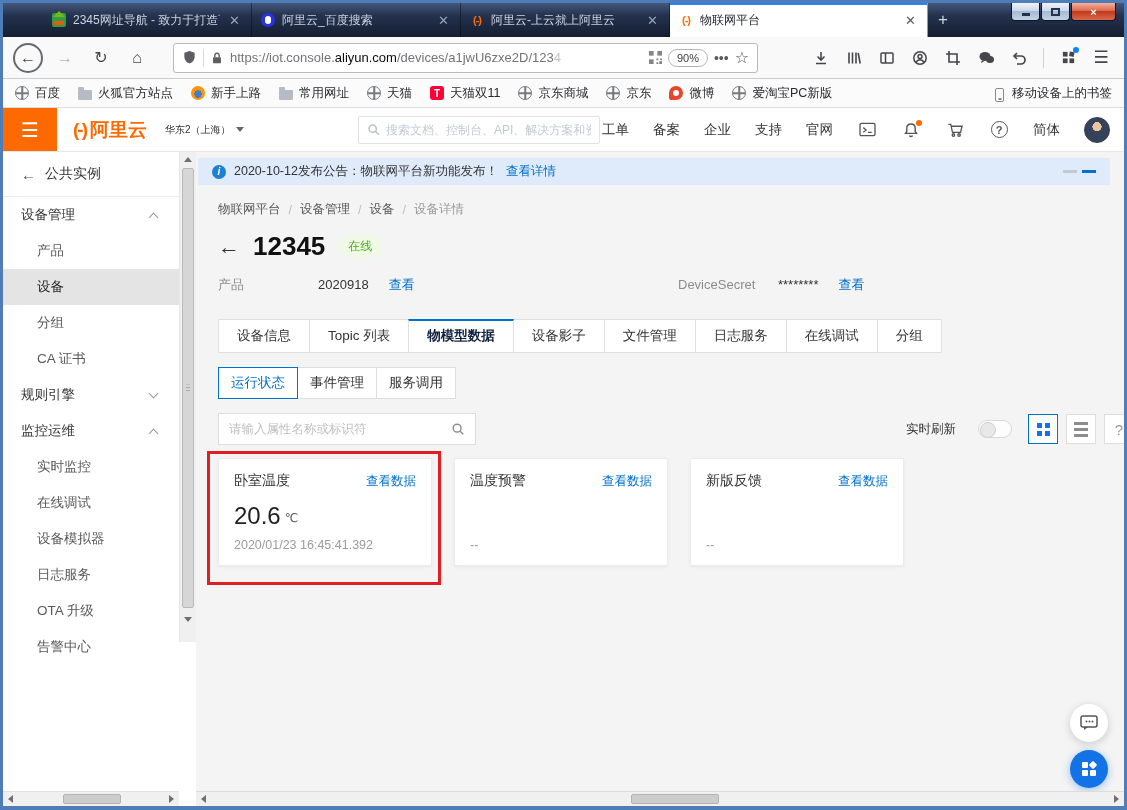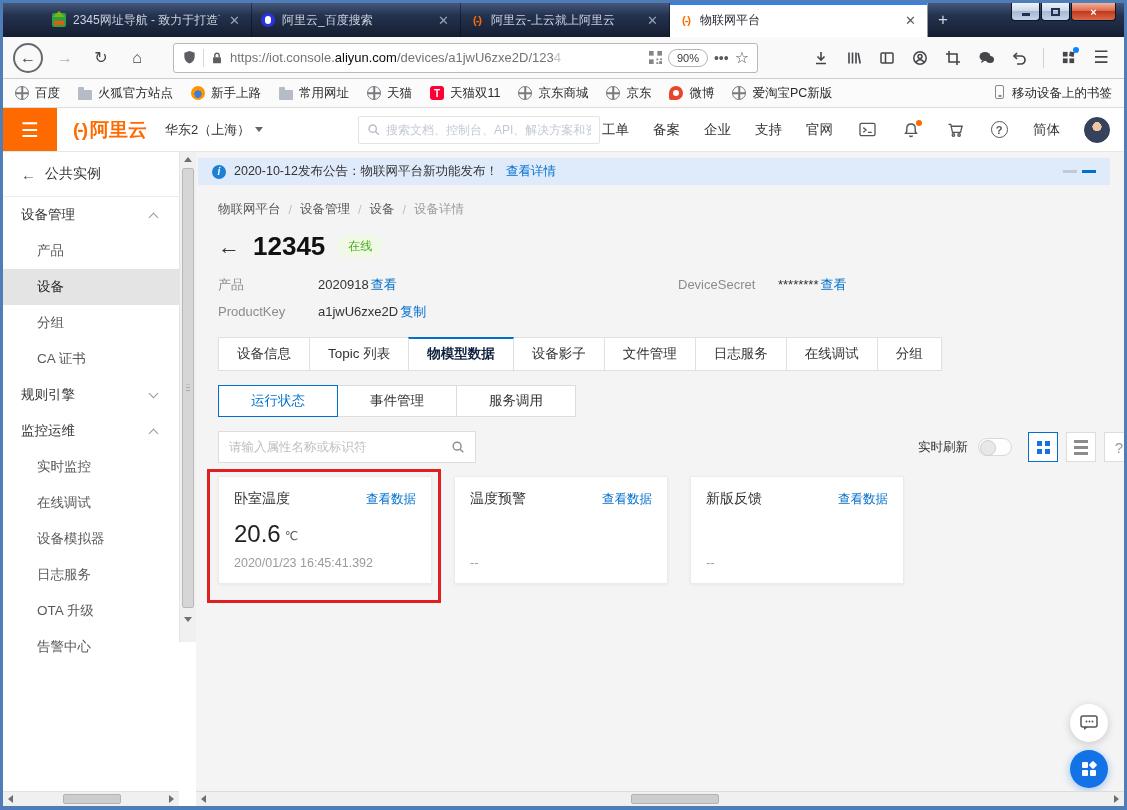--- a/index.html
+++ b/index.html
@@ -53,28 +53,28 @@
 .bi-globe:before{content:"";position:absolute;left:50%;top:0;bottom:0;width:1.5px;background:#77797e;transform:translateX(-50%)}
 .bi-globe:after{content:"";position:absolute;top:50%;left:0;right:0;height:1.5px;background:#77797e;transform:translateY(-50%)}
 .bi-folder{background:#b5bcc6;border-radius:1px;height:10px;margin-top:3px}
 .bi-folder:before{content:"";position:absolute;top:-3px;left:0;width:6px;height:3px;background:#b5bcc6;border-radius:1px 1px 0 0}
 .bi-ff{border-radius:50%;background:radial-gradient(circle at 50% 58%,#3e7edb 0 34%,#ff9500 35% 75%,#e8590c 76%)}
 .bi-tmall{background:#ff0036;border-radius:3px;color:#fff;font-size:10px;font-weight:bold;display:flex;align-items:center;justify-content:center}
 .bi-weibo{background:#e6452e;border-radius:50% 50% 50% 2px}
 .bi-weibo:after{content:"";position:absolute;left:4px;top:4px;width:6px;height:6px;background:#fff;border-radius:50%}
 .bi-phone{border:1.5px solid #86888d;border-radius:2px;width:9px;height:14px;margin:0 2px}
 .bi-phone:after{content:"";position:absolute;bottom:1px;left:50%;transform:translateX(-50%);width:3px;height:1.5px;background:#86888d}
-.bkm-right{margin-left:auto;display:flex;align-items:flex-start;color:#2a2a2e}
+.bkm-right{margin-left:auto;display:flex;align-items:flex-end;color:#2a2a2e}
 
 .appheader{height:44px;background:#fff;border-bottom:1px solid #e7e7e7;display:flex;align-items:center;flex:none;position:relative}
 .burger{width:54px;height:100%;background:#ff6a00;color:#fff;font-size:20px;display:flex;align-items:center;justify-content:center;cursor:pointer;flex:none}
 .brand{display:flex;align-items:baseline;margin-left:16px;cursor:pointer}
 .brand .bmark{color:#ff6a00;font-weight:bold;font-size:19px;letter-spacing:-2px;margin-right:4px}
 .brand .bname{color:#ff6a00;font-weight:bold;font-size:19px}
-.region{margin-left:18px;font-size:13px;color:#333;display:flex;align-items:center;gap:5px;cursor:pointer}
+.region{margin-left:18px;font-size:10px;color:#333;display:flex;align-items:center;gap:5px;cursor:pointer}
 .caret{width:0;height:0;border-left:4px solid transparent;border-right:4px solid transparent;border-top:5px solid #666}
 .hsearch{position:absolute;left:355px;width:242px;height:28px;border:1px solid #e3e3e3;border-radius:2px;background:#fff;display:flex;align-items:center;padding:0 8px;gap:6px}
 .hsearch input{border:none;outline:none;flex:1;font-size:12px;color:#333;font-family:inherit;background:transparent}
 .hsearch input::placeholder{color:#c3c9d4}
 .hnav{margin-left:auto;display:flex;align-items:center;gap:24px;padding-right:14px;font-size:13.5px;color:#333}
 .hnav .hitem{cursor:pointer;white-space:nowrap}
 .hic{position:relative;width:20px;height:20px;display:flex;align-items:center;justify-content:center;cursor:pointer;color:#555}
 .odot{position:absolute;top:0;right:-1px;width:6px;height:6px;border-radius:50%;background:#ff6a00}
 .helpcirc{width:17px;height:17px;border:1.5px solid #555;border-radius:50%;font-size:11px;display:flex;align-items:center;justify-content:center;color:#555;font-weight:bold}
 .avatar{width:26px;height:26px;border-radius:50%;background:radial-gradient(circle at 50% 36%,#ecc79e 0 23%,#36425c 24% 100%);cursor:pointer;border:1px solid #2c3850}
@@ -118,33 +118,33 @@
 .breadcrumb .sep{color:#c0c0c0}
 .breadcrumb .last{color:#9b9b9b}
 .bc{cursor:pointer}
 .titlerow{margin-top:13px;display:flex;align-items:center;gap:13px}
 .backarrow{font-size:22px;color:#333;cursor:pointer;line-height:1}
 .devname{font-size:26px;font-weight:bold;color:#111}
 .badge{font-size:12px;color:#49aa19;background:#eff9e6;border-radius:10px;padding:3px 10px}
 .infogrid{margin-top:14px;display:grid;grid-template-columns:460px 1fr;row-gap:9px;font-size:13px}
 .ilabel{display:inline-block;width:100px;color:#8c8c8c}
 .ival{color:#333}
-.iact{color:#0070cc;margin-left:2px;cursor:pointer}
+.iact{color:#0070cc;margin-left:20px;cursor:pointer}
 .tabsrow{margin-top:16px;display:flex}
 .mtab{height:34px;line-height:32px;padding:0 18px;background:#fff;border:1px solid #e0e0e0;margin-right:-1px;font-size:13.5px;color:#333;cursor:pointer;white-space:nowrap}
 .mtab.active{border-top:2px solid #0070cc;color:#10223f;font-weight:bold;line-height:30px;position:relative;z-index:1}
 .subtabs{margin-top:14px;display:flex}
-.stab{height:32px;line-height:30px;padding:0 32px;background:#fff;border:1px solid #ddd;margin-right:-1px;font-size:13.5px;color:#333;cursor:pointer}
+.stab{height:32px;line-height:30px;padding:0 12px;background:#fff;border:1px solid #ddd;margin-right:-1px;font-size:13.5px;color:#333;cursor:pointer}
 .stab.active{border:1px solid #0070cc;color:#0070cc;position:relative;z-index:1}
 .filterrow{margin-top:14px;display:flex;align-items:center;position:relative}
 .fsearch{width:258px;height:32px;background:#fff;border:1px solid #ddd;display:flex;align-items:center;padding:0 10px;gap:8px}
 .fsearch input{border:none;outline:none;flex:1;font-size:12.5px;color:#333;font-family:inherit;background:transparent}
 .fsearch input::placeholder{color:#bfbfbf}
 .frright{margin-left:auto;display:flex;align-items:center;gap:8px;padding-right:0}
-.rtlabel{font-size:12.5px;color:#333;margin-right:2px}
+.rtlabel{font-size:12.5px;color:#333;margin-right:14px}
 .toggle{width:34px;height:18px;border:1px solid #d9d9d9;border-radius:9px;background:#fdfdfd;position:relative;cursor:pointer;margin-right:8px}
 .toggle:after{content:"";position:absolute;left:1px;top:1px;width:14px;height:14px;border-radius:50%;background:#e8e8e8;border:1px solid #d0d0d0}
 .viewbtn{width:30px;height:30px;background:#fff;border:1px solid #ddd;display:flex;align-items:center;justify-content:center;cursor:pointer}
 .viewbtn.active{border-color:#0070cc;position:relative;z-index:1}
 .gridico{width:13px;height:13px;display:grid;grid-template-columns:5px 5px;grid-template-rows:5px 5px;gap:3px}
 .gridico i{background:#1373e6}
 .listico{width:14px;display:flex;flex-direction:column;gap:3px}
 .listico i{height:3px;background:#8c8c8c}
 .helpbox{width:30px;height:30px;background:#fff;border:1px solid #ddd;color:#999;font-size:15px;display:flex;align-items:center;justify-content:center;cursor:pointer;margin-right:-24px}
 .cardsrow{margin-top:13px;display:flex;gap:22px}
@@ -479,23 +479,20 @@
           <span class="devname">12345</span>
           <span class="badge">在线</span>
         </div>
 
         <div class="infogrid">
           <div>
             <span class="ilabel">产品</span><span class="ival">2020918</span><span class="iact">查看</span>
           </div>
           <div>
             <span class="ilabel">DeviceSecret</span><span class="ival">********</span><span class="iact">查看</span>
-          </div>
-          <div>
-            <span class="ilabel">ProductKey</span><span class="ival">a1jwU6zxe2D</span><span class="iact">复制</span>
           </div>
           <div></div>
         </div>
 
         <div class="tabsrow">
           <span class="mtab">设备信息</span>
           <span class="mtab">Topic 列表</span>
           <span class="mtab active">物模型数据</span>
           <span class="mtab">设备影子</span>
           <span class="mtab">文件管理</span>

